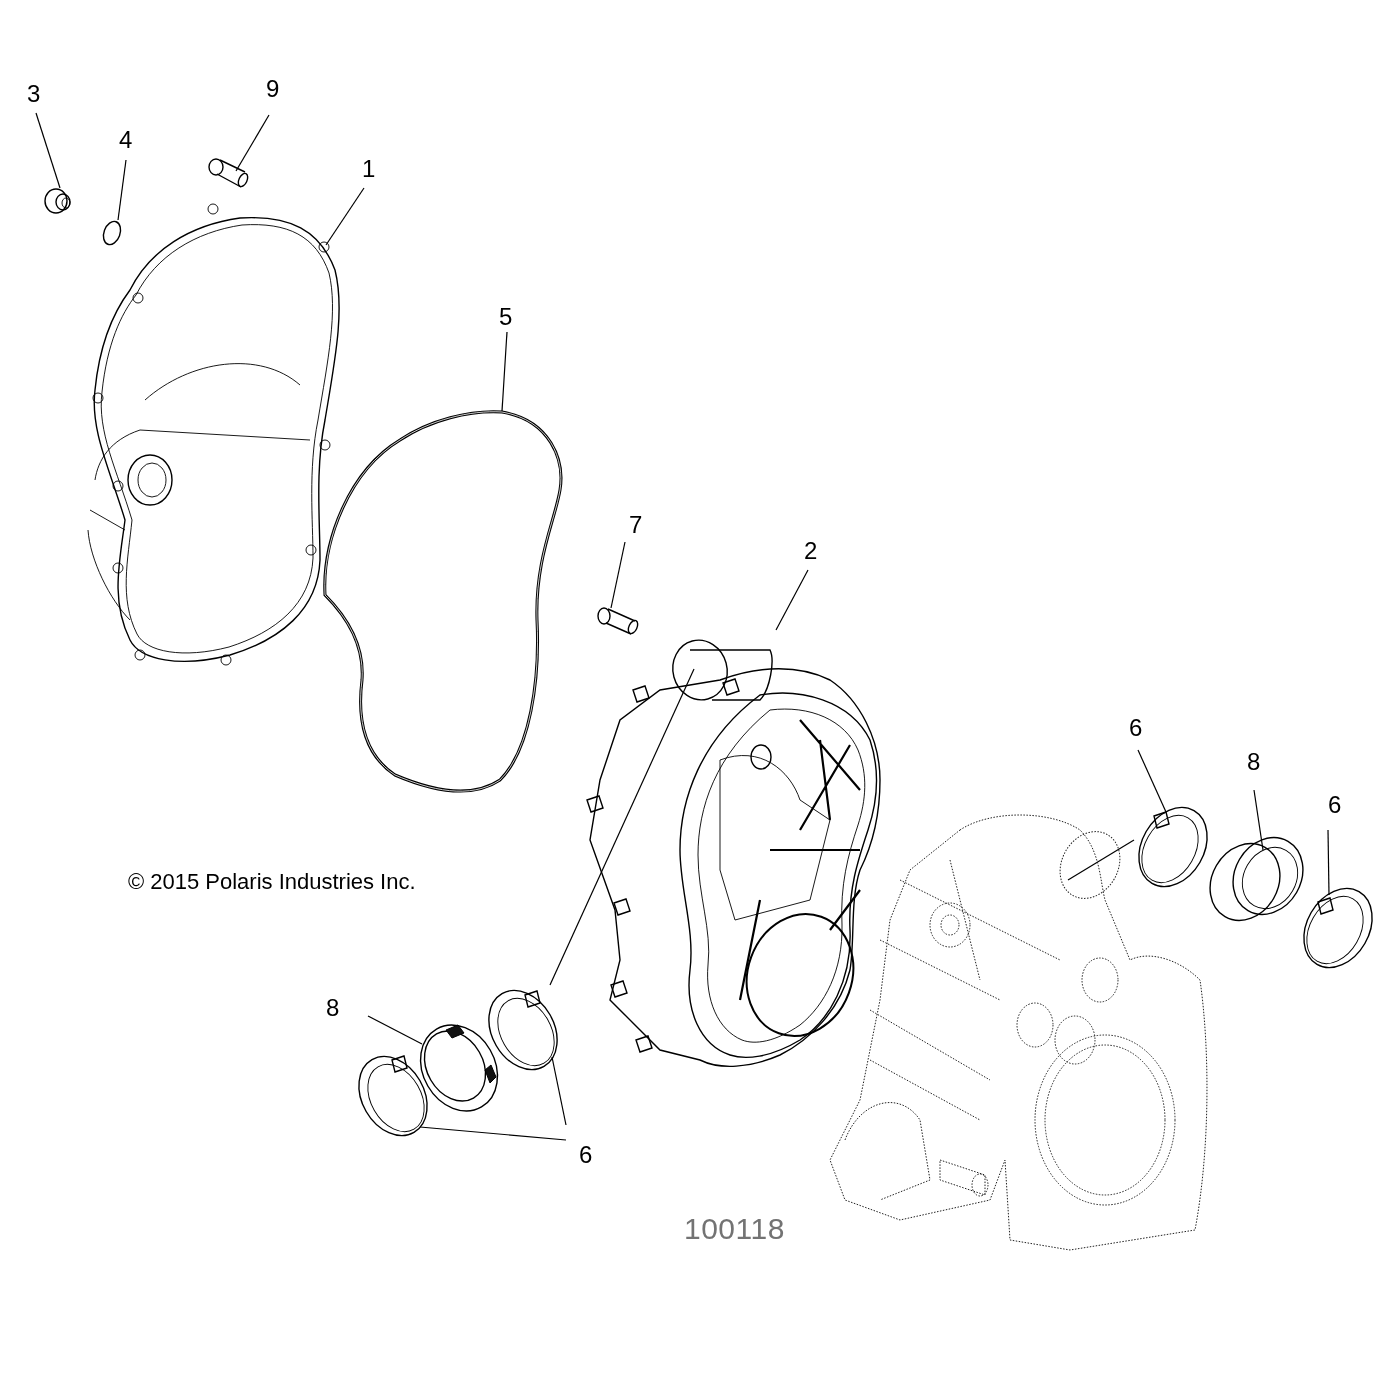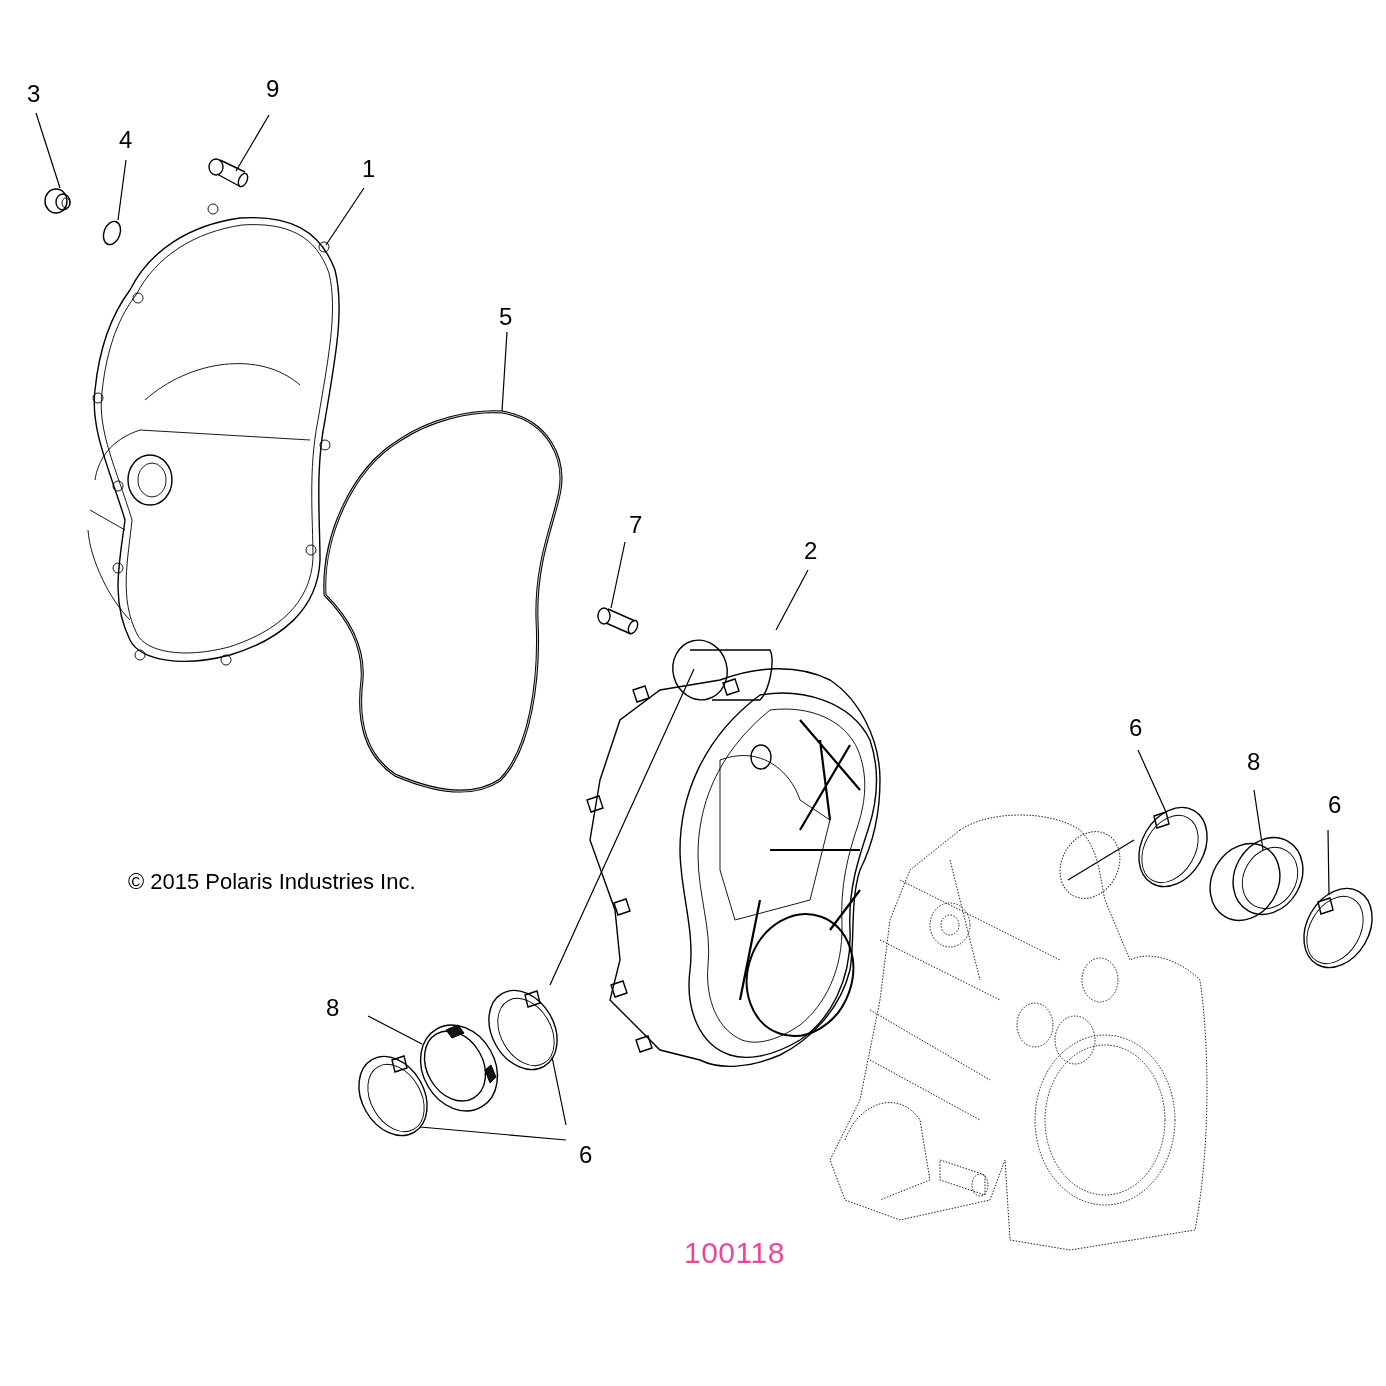--- a/index.html
+++ b/index.html
@@ -1,21 +1,21 @@
 <!DOCTYPE html>
 <html><head>
   <meta charset="utf-8">
   <style>
     html, body { margin: 0; padding: 0; background: #ffffff; }
     #canvas { position: relative; width: 1386px; height: 1386px; overflow: hidden; background: #ffffff; }
     svg.art { position: absolute; left: 0; top: 0; }
     .callout { position: absolute; font-family: "Liberation Sans", sans-serif; font-size: 24px; color: #000; line-height: 1; white-space: nowrap; }
     .copyright { position: absolute; left: 128px; top: 869px; font-family: "Liberation Sans", sans-serif; font-size: 22px; color: #000; white-space: nowrap; }
     .copyright .sym { font-size: 22px; margin-right: 6px; }
-    .figno { position: absolute; left: 684px; top: 1212px; font-family: "Liberation Sans", sans-serif; font-size: 30px; color: #ec4899; letter-spacing: 0.5px; margin-top: 24px; }
+    .figno { position: absolute; left: 684px; top: 1212px; font-family: "Liberation Sans", sans-serif; font-size: 30px; color: #737373; letter-spacing: 0.5px; }
     .ln { stroke: #000; stroke-width: 1.2; fill: none; }
     .part { stroke: #000; fill: none; stroke-width: 1.4; }
     .thick { stroke: #000; fill: none; stroke-width: 3; }
     .thin { stroke: #000; fill: none; stroke-width: 0.9; }
     .dot { stroke: #222; fill: none; stroke-width: 1; stroke-dasharray: 1.5 1.5; }
     .solid { fill: #111; stroke: #000; }
   </style>
 </head>
 <body>
 

